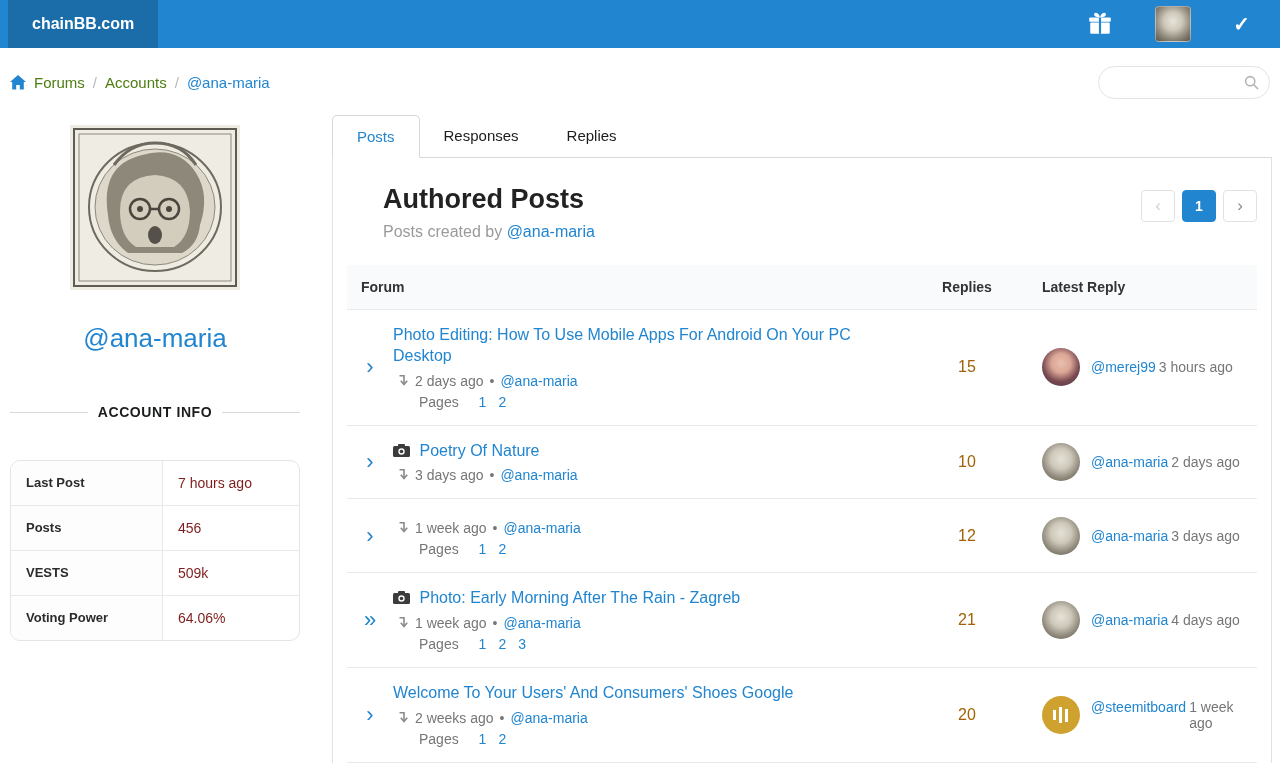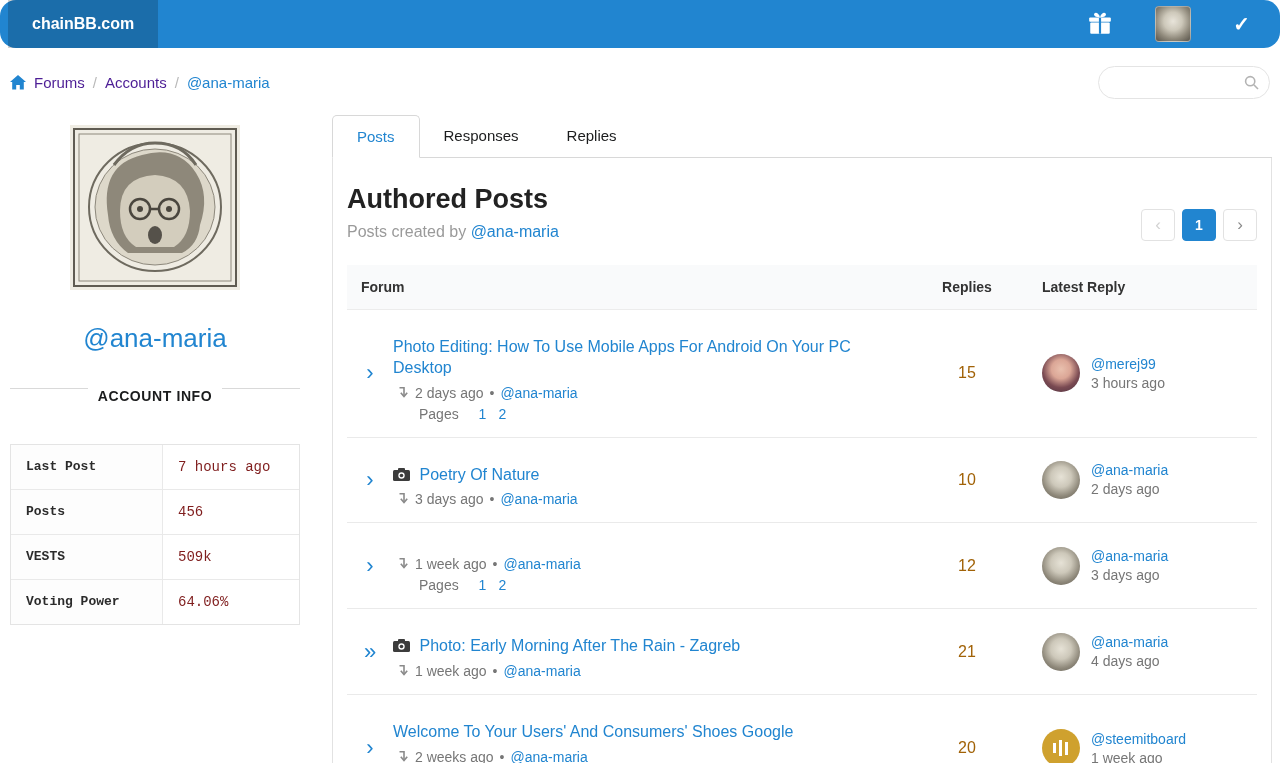--- a/index.html
+++ b/index.html
@@ -7,21 +7,20 @@
   body {
     font-family:"Liberation Sans", sans-serif;
     background:#fff; color:#1b1c1d; font-size:14px;
   }
   a { text-decoration:none; cursor:pointer; }
 
   
   .navbar {
     height:48px; background:#2185d0; display:flex; align-items:center;
     padding:0 30px 0 8px;
-    border-radius:16px;
   }
   .brand {
     background:rgba(0,0,0,.18); height:48px; display:flex; align-items:center;
     padding:0 24px; color:#fff; font-weight:bold; font-size:16px;
   }
   .nav-right { margin-left:auto; display:flex; align-items:center; gap:42px; }
   .nav-icon { display:inline-flex; cursor:pointer; }
   .nav-avatar {
     width:36px; height:36px; border-radius:4px; display:inline-block; cursor:pointer;
     background:radial-gradient(circle at 50% 42%, #e8e4da 0%, #cdc8ba 35%, #8e887a 68%, #57534a 100%);
@@ -29,59 +28,59 @@
   }
   .nav-check { color:#fff; font-size:20px; font-weight:bold; cursor:pointer; }
 
   
   .header-row {
     display:flex; justify-content:space-between; align-items:center;
     padding:18px 10px 12px 10px;
   }
   .breadcrumb { display:flex; align-items:center; font-size:15px; }
   .breadcrumb .home { display:inline-flex; margin-right:8px; cursor:pointer; }
-  .breadcrumb a { color:#4c1d95; }
+  .breadcrumb a { color:#4d7c0f; }
   .breadcrumb .sep { color:#b9b9b9; margin:0 8px; }
   .breadcrumb .current { color:#2185d0; cursor:default; }
   .search {
     position:relative; width:172px; height:33px;
   }
   .search input {
     width:100%; height:100%; border:1px solid #e4e4e4; border-radius:17px;
     padding:0 32px 0 14px; font-size:14px; outline:none; color:#333;
     font-family:"Liberation Sans", sans-serif;
   }
   .search-icon { position:absolute; right:11px; top:9px; cursor:pointer; display:inline-flex; }
 
   
   .content { display:flex; gap:32px; padding:4px 8px 0 10px; align-items:flex-start; }
 
   
   .sidebar { width:290px; flex:none; }
   .avatar-big { width:170px; margin:10px auto 0; display:block; }
   .username { margin-top:30px; text-align:center; font-size:26px; color:#2185d0; }
   .divider-header {
-    margin-top:34px; display:flex; align-items:flex-start; gap:10px;
+    margin-top:50px; display:flex; align-items:center; gap:10px;
     font-weight:bold; font-size:14px; letter-spacing:.6px; color:#1b1c1d;
   }
   .divider-header .line { flex:1; height:1px; background:#d9d9d9; }
   .view-btn {
     margin-top:24px; height:41px; border-radius:4px; background:#2185d0;
     color:#fff; display:flex; align-items:center; font-weight:bold; font-size:14px;
     padding-left:15px; cursor:pointer;
   }
   .view-btn .caret-box {
     margin-left:auto; width:40px; height:100%; display:flex; align-items:center;
     justify-content:center; border-left:1px solid rgba(255,255,255,.35);
   }
   .view-btn .caret {
     width:0; height:0; border-left:7px solid #fff;
     border-top:5px solid transparent; border-bottom:5px solid transparent;
   }
-  .stats { margin-top:40px; border:1px solid #e4e4e4; border-radius:0; overflow:hidden;font-family:Liberation Mono, monospace; }
+  .stats { margin-top:40px; border:1px solid #e4e4e4; border-radius:10px; overflow:hidden; }
   .srow { display:flex; border-bottom:1px solid #e9e9e9; }
   .srow:last-child { border-bottom:none; }
   .slabel {
     width:152px; flex:none; padding:14px 15px; font-weight:bold; font-size:13px;
     color:#2b2b2b; border-right:1px solid #e9e9e9; background:#fdfdfd;
   }
   .sval { padding:14px 15px; font-size:14px; color:#7f1d1d; }
 
   
   .main { flex:1; min-width:0; }
@@ -90,21 +89,21 @@
     padding:12px 24px; font-size:15px; color:#1b1c1d; cursor:pointer; margin-bottom:-1px;
   }
   .tab.active {
     background:#fff; border:1px solid #d8d8d8; border-bottom:1px solid #fff;
     border-radius:5px 5px 0 0; color:#2185d0;
   }
   .segment {
     border:1px solid #e2e2e2; border-top:none; padding:20px 14px; min-height:600px;
     background:#fff;
   }
-  .seg-head { display:flex; justify-content:space-between; align-items:flex-end; }
+  .seg-head { display:flex; justify-content:space-between; align-items:flex-start;margin-left:36px; }
   .seg-head h1 { font-size:27px; font-weight:bold; color:#222; margin:6px 0 8px; }
   .sub { font-size:16px; color:#9a9a9a; }
   .sub a { color:#2185d0; }
   .pagination { display:flex; margin-top:12px; }
   .pg {
     min-width:34px; height:32px; margin-left:7px; border:1px solid #e2e2e2;
     background:#fff; border-radius:4px; color:#8a8a8a; font-size:17px;
     display:inline-flex; align-items:center; justify-content:center; cursor:pointer;
     font-family:"Liberation Sans", sans-serif;
   }
@@ -117,21 +116,21 @@
     grid-template-columns:1fr 100px 240px; padding:14px 0 14px 14px;
     font-weight:bold; font-size:14px; color:#333; border-bottom:1px solid #ececec;
   }
   .th-replies { text-align:center; }
   .th-latest { padding-left:25px; }
   .trow {
     display:grid; grid-template-columns:46px 1fr 100px 240px;
     align-items:center; border-bottom:1px solid #eaeaea; padding:15px 0;
   }
   .c-chev { text-align:center; color:#2185d0; font-size:22px; line-height:1; cursor:pointer; }
-  .c-main { padding-right:24px;margin-top:12px; }
+  .c-main { padding-right:24px; }
   .ptitle { color:#2185d0; font-size:16px; line-height:1.3; display:block; }
   .cam { display:inline-flex; margin-right:5px; vertical-align:-1px; }
   .pmeta { margin-top:6px; padding-left:5px; color:#767676; font-size:14px; display:flex; align-items:center; gap:6px; }
   .pmeta .dot { color:#767676; }
   .pauthor { color:#2185d0; }
   .ppages { margin-top:5px; padding-left:26px; color:#767676; font-size:14px; }
   .plinks { margin-left:4px; }
   .page-link { color:#2185d0; margin-left:12px; }
   .c-replies { text-align:center; font-size:16px; color:#a16207; }
   .c-latest { display:flex; align-items:center; gap:11px; padding-left:25px; }
@@ -142,21 +141,21 @@
     background:#cfa12e;
     position:relative;
   }
   .av-steemit::after {
     content:""; position:absolute; left:11px; top:11px; width:17px; height:16px;
     background:
       linear-gradient(#fff,#fff) 0px 50% / 3px 10px no-repeat,
       linear-gradient(#fff,#fff) 6px 50% / 3px 16px no-repeat,
       linear-gradient(#fff,#fff) 12px 50% / 3px 13px no-repeat;
   }
-  .rinfo { display:flex; flex-direction:column; gap:3px; font-size:14px; }
+  .rinfo { display:flex; flex-direction:row; gap:3px; font-size:14px; }
   .runame { color:#2185d0; }
   .rtime { color:#767676; }
 </style>
 </head>
 <body>
 
 <div class="navbar">
   <a class="brand">chainBB.com</a>
   <div class="nav-right">
     <span class="nav-icon">
@@ -390,20 +389,24 @@
         <span style="display:inline-flex;">
           <svg width="11" height="12" viewBox="0 0 11 12" fill="none" stroke="#8a8a8a" stroke-width="1.6">
             <path d="M1.5 0.8 H6 V8"></path>
             <path d="M2.8 5.8 L6 9.6 L9.2 5.8"></path>
           </svg>
         </span>
         <span>1 week ago</span>
         <span class="dot">•</span>
         <a class="pauthor">@ana-maria</a>
       </div>
+      <div class="ppages">
+        <span>Pages</span>
+        <span class="plinks"><a class="page-link">1</a><a class="page-link">2</a><a class="page-link">3</a></span>
+      </div>
     </div>
     <div class="c-replies">21</div>
     <div class="c-latest">
       <span class="ravatar av-ana"></span>
       <span class="rinfo">
         <a class="runame">@ana-maria</a>
         <span class="rtime">4 days ago</span>
       </span>
     </div>
   </div>

